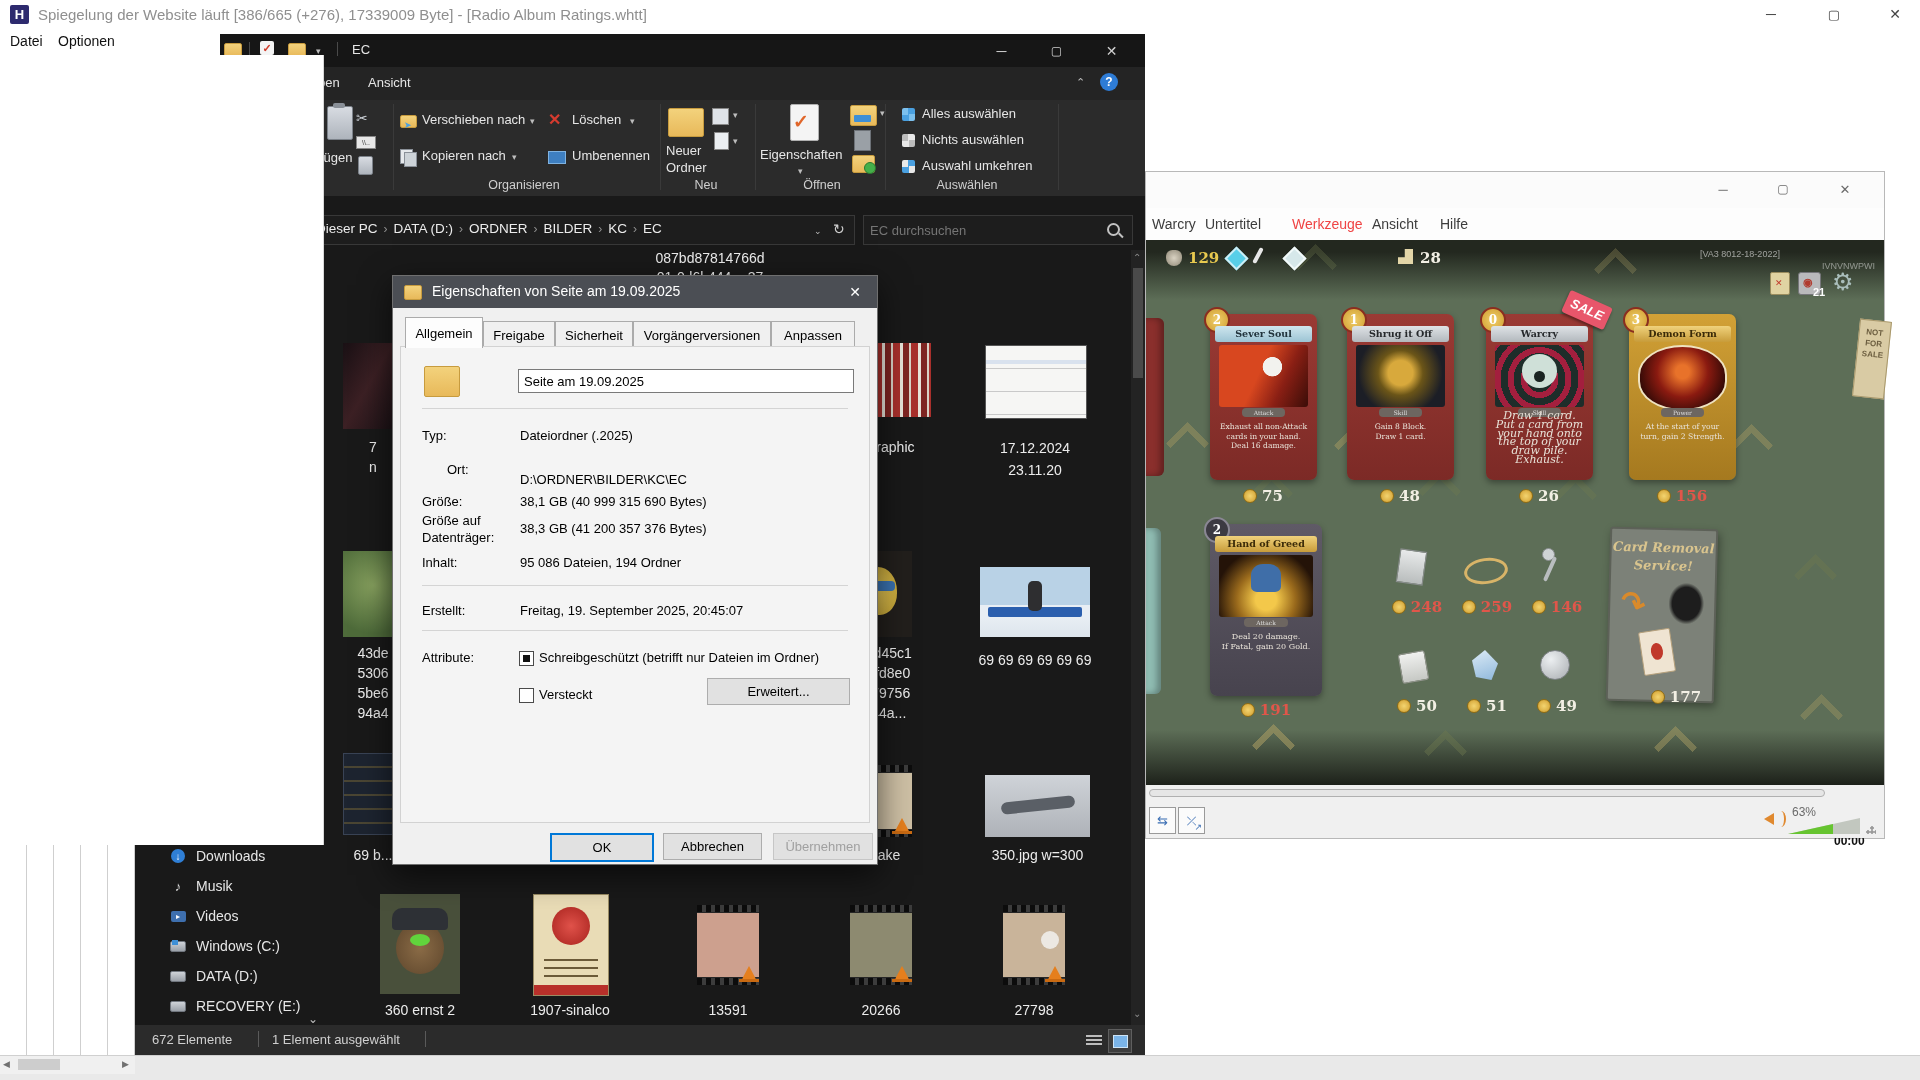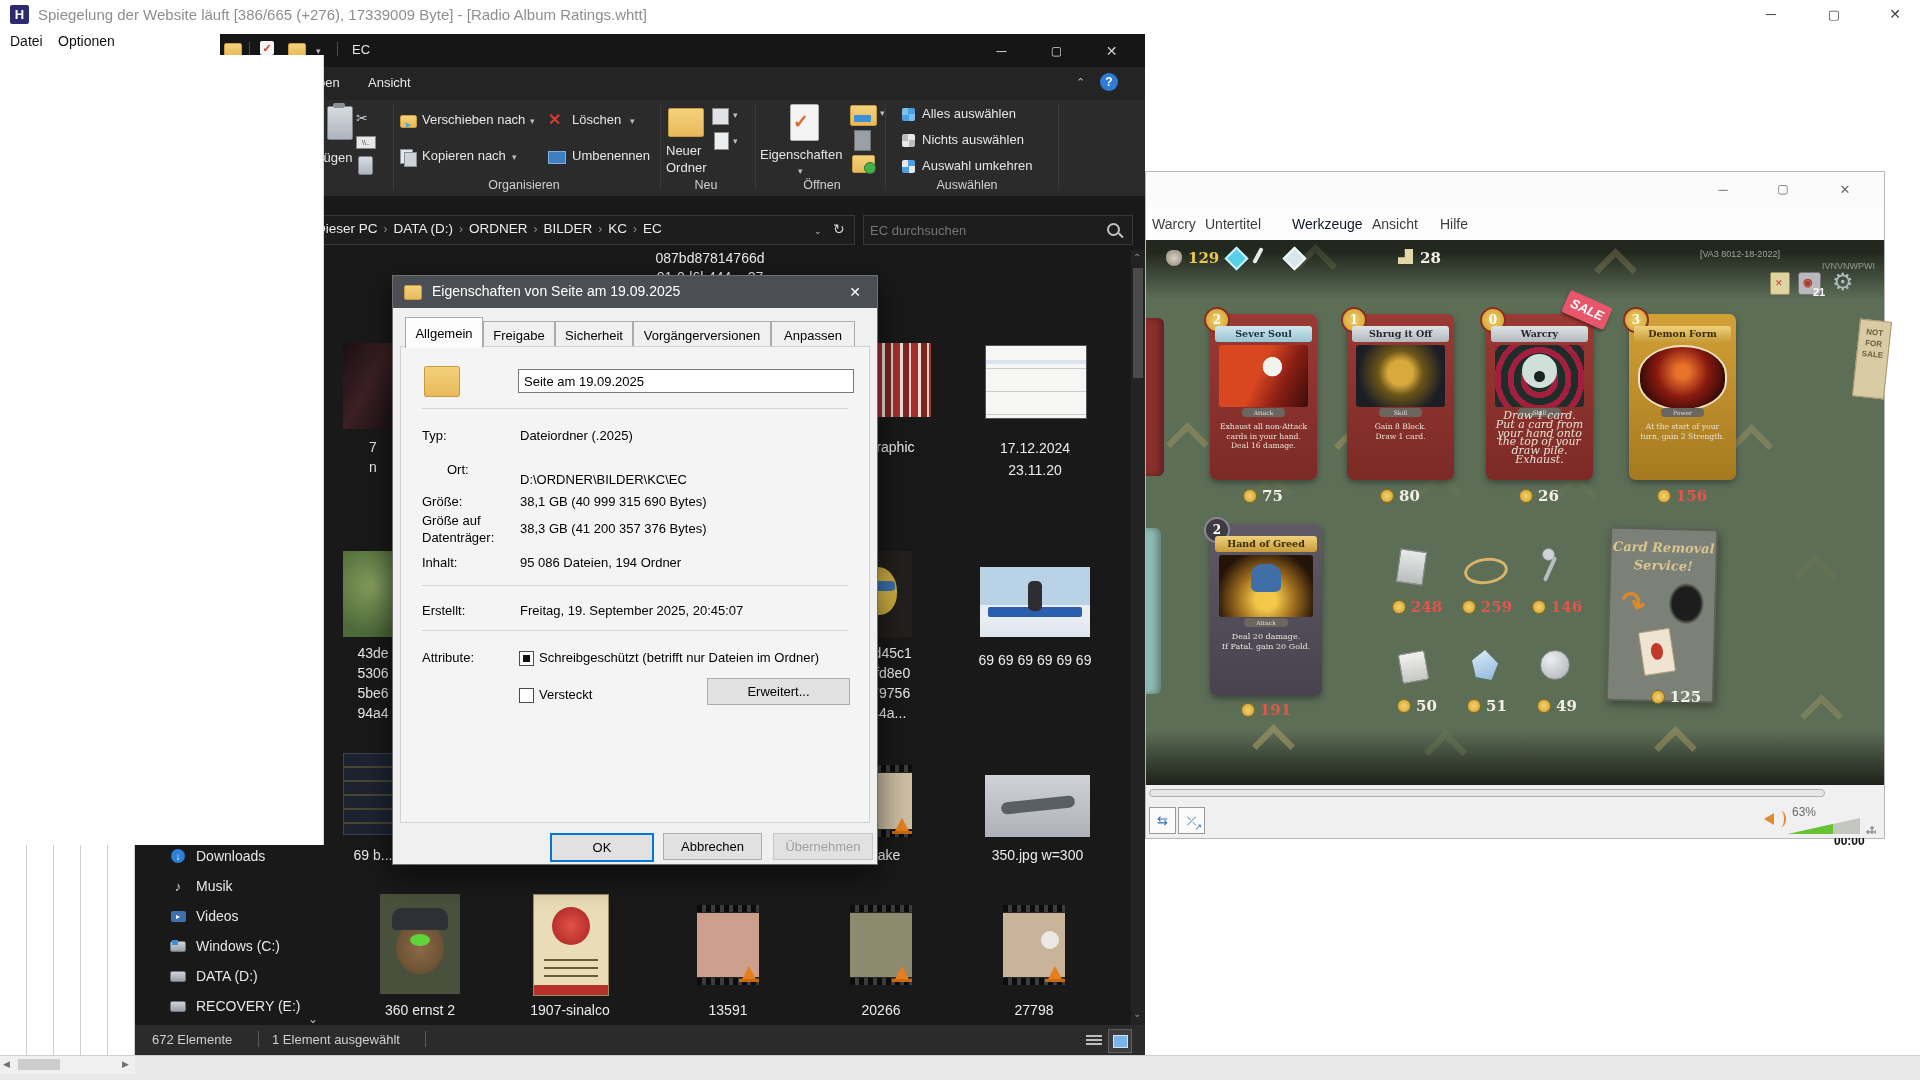--- a/index.html
+++ b/index.html
@@ -366,21 +366,21 @@
 
 <div>
   <div class="abs" style="left:1145px;top:171px;width:740px;height:668px;background:#f0f0f0;border:1px solid #b8b8b8;box-sizing:border-box;"></div>
   <div class="abs" style="left:1146px;top:172px;width:738px;height:36px;background:#fbfbfb;"></div>
   <div class="abs ctr" style="left:1705px;top:176px;width:36px;height:26px;color:#6a6a6a;font-size:13px;">─</div>
   <div class="abs ctr" style="left:1765px;top:176px;width:36px;height:26px;color:#6a6a6a;font-size:12px;">▢</div>
   <div class="abs ctr" style="left:1827px;top:176px;width:36px;height:26px;color:#6a6a6a;font-size:13px;">✕</div>
   <div class="abs" style="left:1146px;top:208px;width:738px;height:32px;background:#fdfdfd;border-bottom:1px solid #e2e2e2;"></div>
   <div class="txt" style="left:1152px;top:216px;color:#3c3c3c;font-size:14px;">Warcry</div>
   <div class="txt" style="left:1205px;top:216px;color:#3c3c3c;font-size:14px;">Untertitel</div>
-  <div class="txt" style="left:1292px;top:216px;color:#0f172a;font-size:14px;">Werkzeuge</div>
+  <div class="txt" style="left:1292px;top:216px;color:#ef4444;font-size:14px;">Werkzeuge</div>
   <div class="txt" style="left:1372px;top:216px;color:#3c3c3c;font-size:14px;">Ansicht</div>
   <div class="txt" style="left:1440px;top:216px;color:#3c3c3c;font-size:14px;">Hilfe</div>
 
   <div class="abs" style="left:1146px;top:240px;width:738px;height:545px;background:linear-gradient(#23281f 0 12px,#5d6e57 60px,#5d6e57 490px,#1d211a 545px);overflow:hidden;"></div>
 
   <div class="gchev" style="left:1172px;top:428px;opacity:.45;"></div>
   <div class="gchev" style="left:1256px;top:478px;opacity:.35;border-color:#6f7a4f;"></div>
   <div class="gchev" style="left:1340px;top:430px;opacity:.5;"></div>
   <div class="gchev" style="left:1424px;top:476px;opacity:.35;border-color:#6f7a4f;"></div>
   <div class="gchev" style="left:1508px;top:430px;opacity:.5;"></div>
@@ -430,21 +430,21 @@
   <div class="card" style="left:1347px;top:314px;width:107px;height:166px;background:linear-gradient(#9a3a34,#7c2a26);">
     <div class="cost">1</div>
     <div class="banner" style="background:linear-gradient(#dfe3e6,#b2b8bd);color:#26292c;">Shrug it Off</div>
     <div class="art" style="background:radial-gradient(circle at 50% 45%,#d8a93c 0 22%,#6b5518 40%,#1c1e26 75%);"></div>
     <div class="typepill">Skill</div>
     <div class="ctext">Gain 8 Block.
 Draw 1 card.</div>
   </div>
   <div class="price" style="left:1360px;top:487px;width:80px;">
       <span class="coin"></span>
-      <span>80</span>
+      <span>48</span>
     </div>
 
   <div class="card" style="left:1486px;top:314px;width:107px;height:166px;background:linear-gradient(#9a3a34,#7c2a26);">
     <div class="cost">0</div>
     <div class="banner" style="background:linear-gradient(#dfe3e6,#b2b8bd);color:#26292c;">Warcry</div>
     <div class="art" style="background:repeating-radial-gradient(circle at 50% 55%,#a31f3e 0 6px,#1e2d2a 6px 13px);">
       <span class="abs" style="left:30%;top:15%;width:40%;height:55%;border-radius:50%;background:#cfe0d8;"></span>
       <span class="abs" style="left:44%;top:42%;width:12%;height:18%;border-radius:50%;background:#1a2422;"></span>
     </div>
     <div class="typepill">Skill</div>
@@ -521,21 +521,21 @@
     <div class="txt" style="left:0;top:10px;width:100%;text-align:center;color:#d9c48e;font-family:'DejaVu Serif',serif;font-weight:bold;font-style:italic;font-size:13px;">Card Removal</div>
     <div class="txt" style="left:0;top:28px;width:100%;text-align:center;color:#d9c48e;font-family:'DejaVu Serif',serif;font-weight:bold;font-style:italic;font-size:13px;">Service!</div>
     <div class="abs" style="left:58px;top:52px;width:36px;height:42px;background:radial-gradient(#1d1d1d 55%,transparent 70%);border-radius:45% 55% 50% 40%;"></div>
     <div class="abs" style="left:10px;top:56px;color:#d98a2b;font-size:30px;font-weight:bold;transform:rotate(18deg);">↷</div>
     <div class="abs" style="left:32px;top:100px;width:30px;height:42px;background:#efe4d2;border:1px solid #b5a07c;transform:rotate(-10deg);border-radius:2px;">
       <span class="abs" style="left:9px;top:12px;width:12px;height:17px;border-radius:50%;background:#c0392b;"></span>
     </div>
   </div>
   <div class="price" style="left:1636px;top:688px;width:80px;">
       <span class="coin"></span>
-      <span>125</span>
+      <span>177</span>
     </div>
 
   <div class="txt" style="left:1856px;top:320px;width:30px;height:70px;background:#d9cba4;border:1px solid #a8986c;transform:rotate(6deg);
        color:#6b5d3f;font-size:8px;font-weight:bold;text-align:center;line-height:11px;padding-top:6px;">NOT
 FOR
 SALE</div>
 
   <div class="abs" style="left:1146px;top:240px;width:738px;height:545px;"></div>
 
   <div class="abs" style="left:1146px;top:785px;width:738px;height:18px;background:#f0f0f0;"></div>

